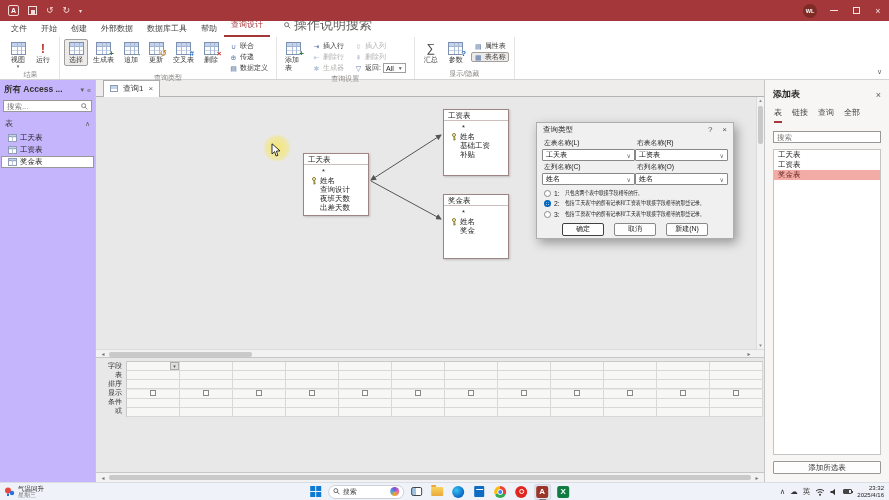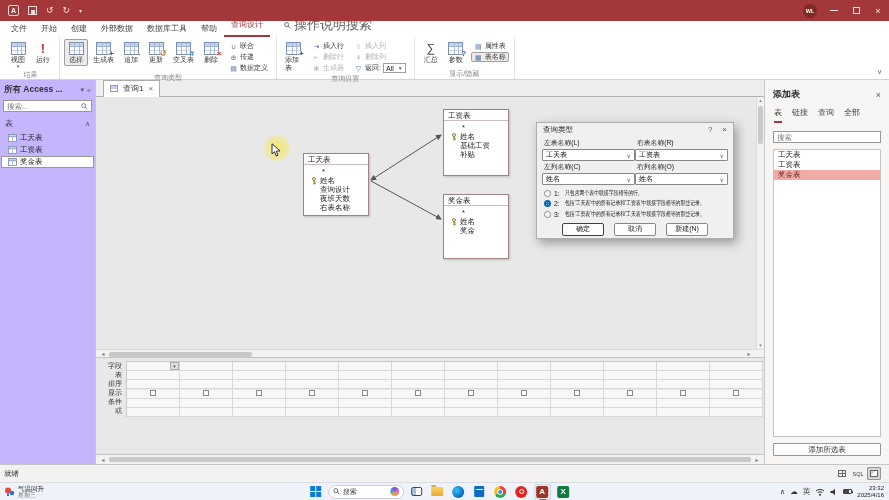--- a/index.html
+++ b/index.html
@@ -434,21 +434,21 @@
             <div class="tfield star">*</div>
             <div class="tfield">
               <svg class="keyic" width="6" height="8" viewBox="0 0 6 8">
                   <circle cx="3" cy="2" r="1.5" fill="none" stroke="#8a7a20" stroke-width="1"></circle>
                   <path d="M3 3.5 V7.5 M3 5 h1.6 M3 6.6 h1.6" stroke="#8a7a20" stroke-width="1" fill="none"></path>
                 </svg>
               <span>姓名</span>
             </div>
             <div class="tfield">查询设计</div>
             <div class="tfield">夜班天数</div>
-            <div class="tfield">右表名称</div>
+            <div class="tfield">出差天数</div>
           </div>
         </div>
 
         <div class="tbox" style="left:347px;top:12px;width:66px;height:67px">
           <div class="tbox-title">工资表</div>
           <div class="tfields">
             <div class="tfield star">*</div>
             <div class="tfield">
               <svg class="keyic" width="6" height="8" viewBox="0 0 6 8">
                   <circle cx="3" cy="2" r="1.5" fill="none" stroke="#8a7a20" stroke-width="1"></circle>
@@ -711,32 +711,20 @@
         </div>
       </div>
       <div class="dlg-btns">
         <span class="dlg-btn default">确定</span>
         <span class="dlg-btn">取消</span>
         <span class="dlg-btn">新建(N)</span>
       </div>
     </div>
   </div>
 
-  <div class="statusbar">
-    <span class="sb-text">就绪</span>
-    <div class="sb-right">
-      <span class="sb-btn">
-          <span class="sb-grid"></span>
-        </span>
-      <span class="sb-btn">SQL</span>
-      <span class="sb-btn pressed">
-          <span class="sb-design"></span>
-        </span>
-    </div>
-  </div>
 
   <div class="taskbar">
     <div class="tb-widget">
       <svg width="11" height="11" viewBox="0 0 11 11">
         <circle cx="4" cy="4.5" r="3" fill="#E8483F"></circle>
           <path d="M4 7.5 L4 10" stroke="#2E6FD8" stroke-width="2"></path>
           <circle cx="8" cy="7" r="2.2" fill="#2E6FD8"></circle>
       </svg>
       <span class="tb-w-txt">
         <span class="tb-w1">气温回升</span>

